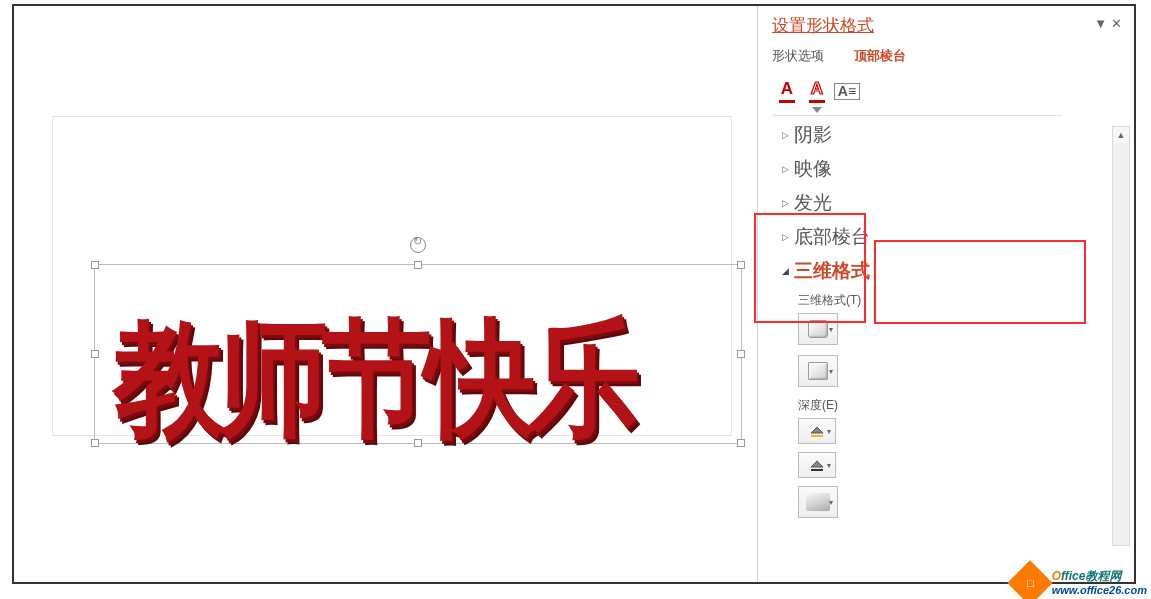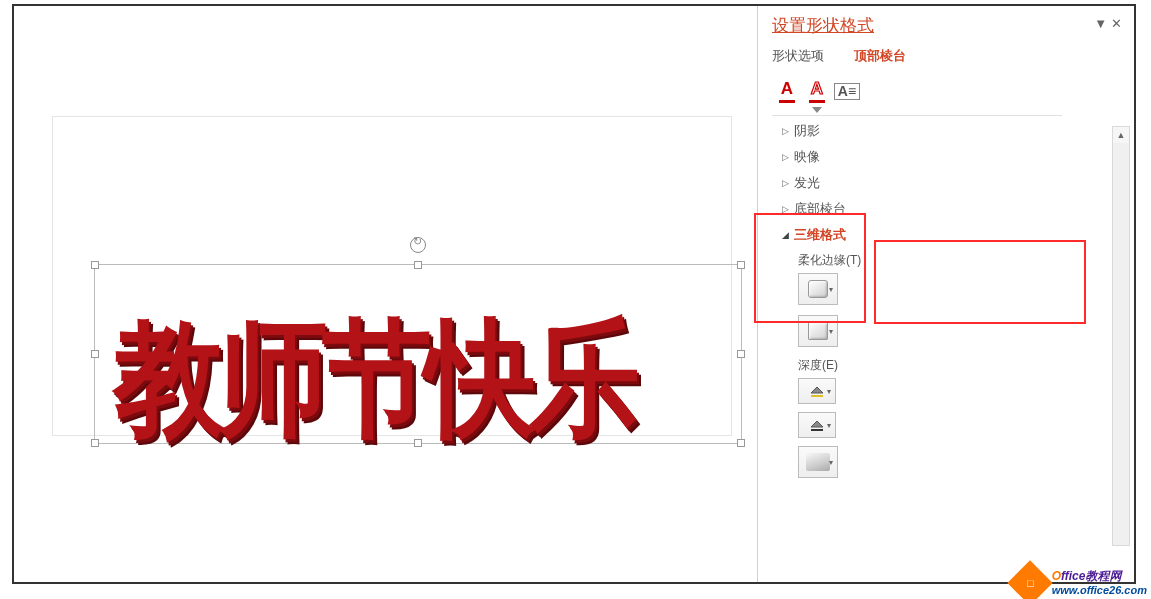--- a/index.html
+++ b/index.html
@@ -23,42 +23,42 @@
     .icon-row { display: flex; gap: 0; margin-bottom: 6px; }
     .icon-btn { width: 30px; height: 36px; display: flex; flex-direction: column; align-items: center; justify-content: center; cursor: pointer; position: relative; }
     .icon-btn.active::after { content: ''; position: absolute; bottom: -4px; left: 5px; width: 20px; height: 6px; background: #888; clip-path: polygon(50% 100%, 25% 0, 75% 0); }
     .icon-A { font-size: 17px; font-weight: bold; display: block; }
     .icon-underline { width: 16px; height: 3px; margin-top: 1px; }
     .sep-line { border-top: 1px solid #e0e0e0; width: 290px; margin: 6px 0 2px 0; }
     .scroll-track { position: absolute; right: 4px; top: 120px; width: 18px; height: 420px; background: #f0f0f0; border: 1px solid #d9d9d9; }
     .scroll-arrow { height: 16px; text-align: center; font-size: 9px; color: #666; line-height: 16px; background: #f6f6f6; cursor: pointer; }
     .section-row { display: flex; align-items: center; padding: 4px 0 4px 10px; cursor: pointer; }
     .tri { font-size: 9px; color: #666; width: 12px; } .tri.open { color: #444; }
-    .section-label { font-size: 13px; color: #555; }
+    .section-label { font-size: 19px; color: #555; }
     .section-label.active { color: #d24726; font-weight: bold; }
     .prop-group { padding-left: 26px; }
     .prop-label { font-size: 12px; color: #555; margin: 4px 0 4px 0; }
     .bevel-pick { width: 40px; height: 32px; border: 1px solid #bbb; background: linear-gradient(#fafafa,#eee); display: flex; align-items: center; justify-content: center; cursor: pointer; margin: 2px 0 10px 0; position: relative; }
     .bevel-pick .chev { position: absolute; right: 4px; font-size: 8px; color: #666; }
     .bevel-shape { width: 20px; height: 18px; background: linear-gradient(145deg,#fff,#d0d0d0); border: 1px solid #999; border-radius: 3px; box-shadow: inset 1px 1px 2px rgba(255,255,255,.8), inset -1px -1px 2px rgba(0,0,0,.2); }
     .color-pick { width: 38px; height: 26px; border: 1px solid #bbb; display: flex; align-items: center; justify-content: center; cursor: pointer; background: linear-gradient(#fafafa,#eee); position: relative; margin: 2px 0 8px 0; }
     .color-pick .chev { position: absolute; right: 4px; font-size: 8px; color: #666; }
     .paint-bucket { width: 16px; height: 14px; position: relative; }
     .paint-bucket svg { width: 16px; height: 14px; }
     .right-col { position: absolute; left: 120px; width: 200px; }
     .close-group { position: absolute; top: 10px; right: 12px; display: flex; gap: 4px; font-size: 13px; color: #666; }
     .close-group span { cursor: pointer; }
     .hl-box { position: absolute; border: 2px solid #ff2a2a; pointer-events: none; }
     .hl-left { top: 213px; left: 754px; width: 112px; height: 110px; }
     .hl-right { top: 240px; left: 874px; width: 212px; height: 84px; }
     .watermark { position: absolute; bottom: 0; right: 4px; display: flex; align-items: center; gap: 6px; }
     .wm-badge { width: 32px; height: 32px; background: #ff7a00; transform: rotate(45deg); display: flex; align-items: center; justify-content: center; }
     .wm-badge span { transform: rotate(-45deg); color: #fff; font-size: 11px; font-weight: bold; }
     .wm-text { display: flex; flex-direction: column; font-size: 12px; line-height: 14px; font-weight: bold; font-style: italic; }
-    .wm-text .t1 .o { color: #ff7a00; } .wm-text .t1 .rest { color: #4c1d95; text-align: right; }
+    .wm-text .t1 .o { color: #ff7a00; } .wm-text .t1 .rest { color: #0f766e; text-align: right; }
     .wm-text .t2 { color: #004b9b; font-size: 11px; }
     .material-swatch { width: 24px; height: 18px; background: linear-gradient(160deg,#f8f8f8,#ccc 60%,#aaa); border-radius: 2px; }
   </style>
 </head>
 <body>
 
 <div class="outer-border">
 
   <div class="canvas-area">
     <div class="frame"></div>
@@ -117,21 +117,21 @@
       <div class="section-row">
           <span class="tri">▷</span>
           <span class="section-label">底部棱台</span>
         </div>
       <div class="section-row">
           <span class="tri open">◢</span>
           <span class="section-label active">三维格式</span>
         </div>
 
       <div class="prop-group">
-        <div class="prop-label">柔化边缘(T)</div>
+        <div class="prop-label">三维格式(T)</div>
         <div class="bevel-pick">
             <div class="bevel-shape"></div>
             <span class="chev">▾</span>
           </div>
 
         <div class="bevel-pick">
             <div class="bevel-shape" style="border-radius:1px"></div>
             <span class="chev">▾</span>
           </div>
 

